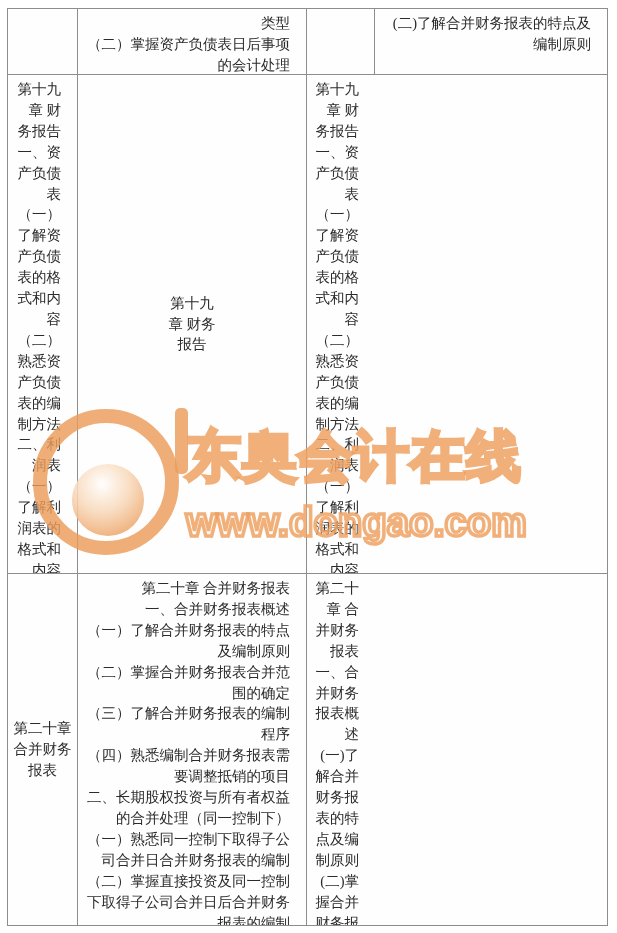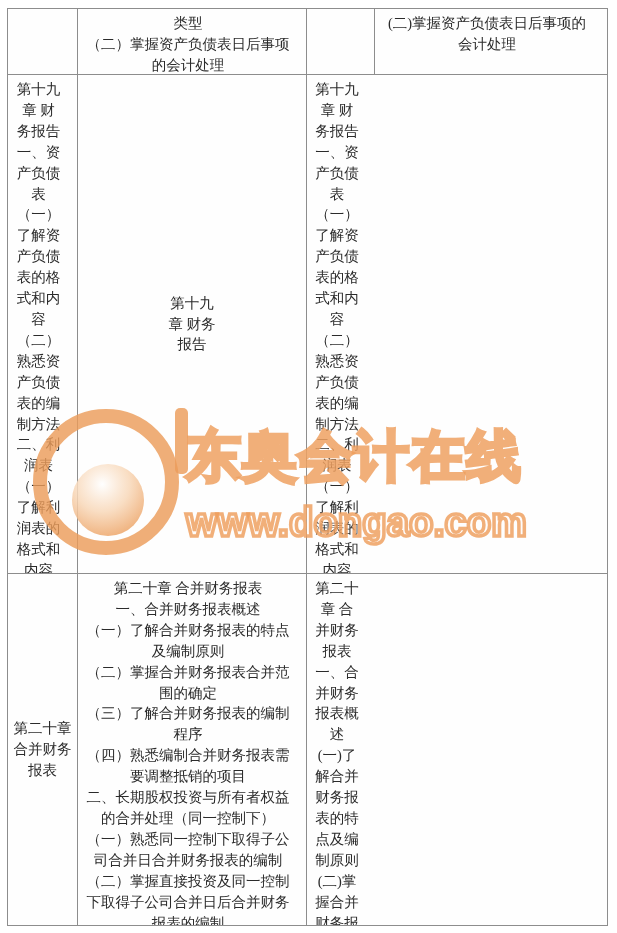--- a/index.html
+++ b/index.html
@@ -34,21 +34,21 @@
   }
   .cell.v{border-right:1px solid #8d8d8d;}
   .chapter{
     display:flex;align-items:center;justify-content:center;
     text-align:center;
     white-space:pre-wrap;
   }
   .content{
     padding:4px 16px 0 8px;
     white-space:pre-wrap;
-    text-align:center;
+    text-align:right;
   }
   
   .watermark{
     position:absolute;inset:0;
     pointer-events:none;
     z-index:5;
   }
   .wm-logo{
     position:absolute;left:30px;top:400px;
   }
@@ -77,21 +77,21 @@
 </head>
 <body>
 
 <div class="tbl">
 
   <div class="row row-1">
     <div class="cell v chapter"></div>
     <div class="cell v content">类型
 （二）掌握资产负债表日后事项的会计处理</div>
     <div class="cell v chapter"></div>
-    <div class="cell content">(二)掌握资产负债表日后事项的会计处理</div>
+    <div class="cell content">(二)了解合并财务报表的特点及编制原则</div>
   </div>
 
   <div class="row row-2">
     <div class="cell v content">第十九章 财务报告
 一、资产负债表
 （一）了解资产负债表的格式和内容
 （二）熟悉资产负债表的编制方法
 二、利润表
 （一）了解利润表的格式和内容
 （二）熟悉利润表的编制方法

